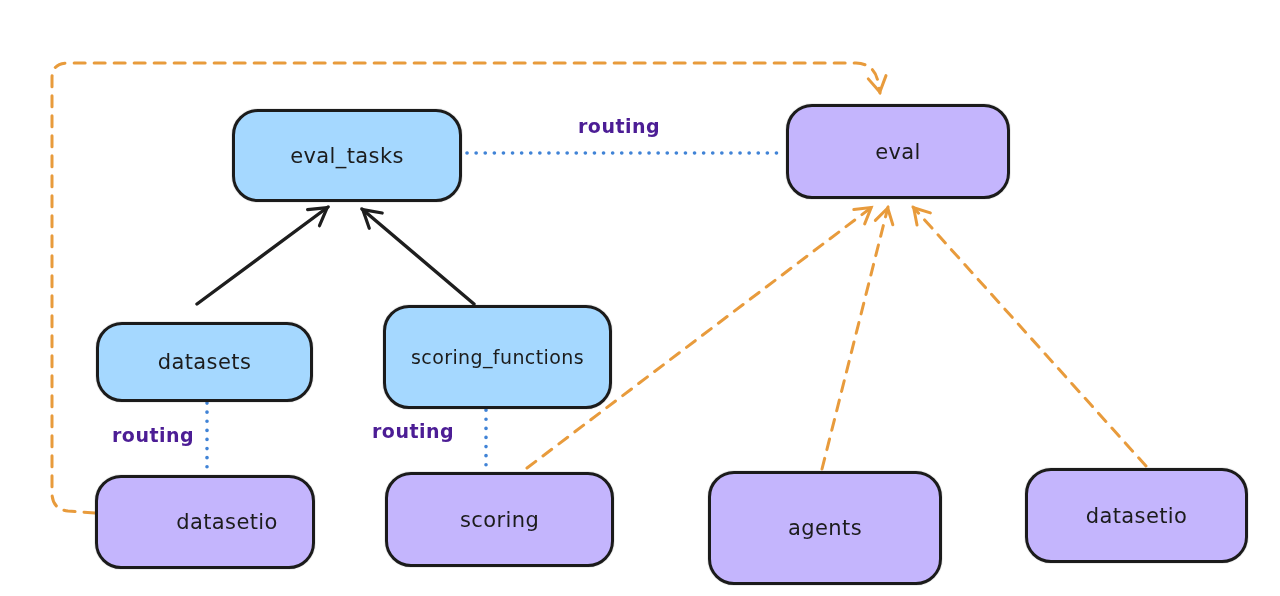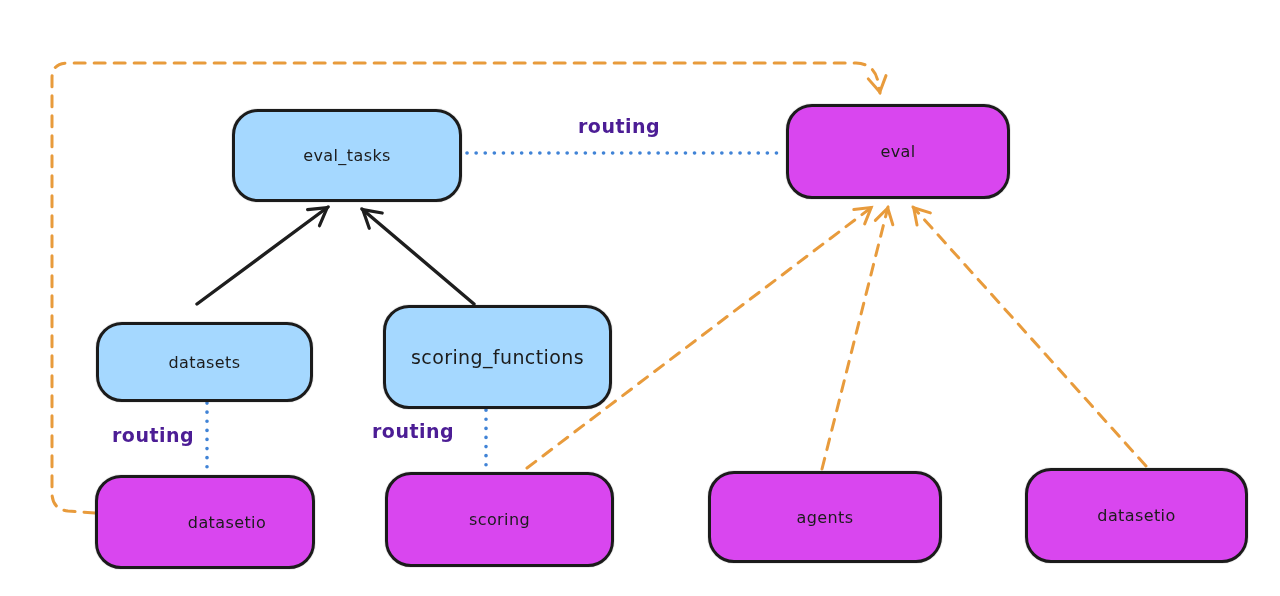--- a/index.html
+++ b/index.html
@@ -18,35 +18,35 @@
     pointer-events: none;
   }
   .node {
     position: absolute;
     box-sizing: border-box;
     border: 3px solid #1b1b1b;
     border-radius: 26px;
     display: flex;
     align-items: center;
     justify-content: center;
-    font-size: 16px;
+    font-size: 21px;
     letter-spacing: 0.4px;
     color: #1c1c1c;
     box-shadow: 0 0 0 1px rgba(27,27,27,0.08);
   }
   .node.blue  { background: #a5d8ff; }
-  .node.green { background: #d946ef; }
+  .node.green { background: #c4b5fd; }
 
   .node-eval_tasks        { left: 232px; top: 109px; width: 230px; height: 93px; }
   .node-eval              { left: 786px; top: 104px; width: 224px; height: 95px; }
   .node-datasets          { left:  96px; top: 322px; width: 217px; height: 80px; }
   .node-scoring_functions { left: 383px; top: 305px; width: 229px; height: 104px; font-size: 19px; }
   .node-datasetio         { left:  95px; top: 475px; width: 220px; height: 94px; padding-left: 44px; }
   .node-scoring           { left: 385px; top: 472px; width: 229px; height: 95px; }
-  .node-agents            { left: 708px; top: 471px; width: 234px; height: 92px; }
+  .node-agents            { left: 708px; top: 471px; width: 234px; height: 114px; }
   .node-inference         { left: 1025px; top: 468px; width: 223px; height: 95px; }
 
   .edge-label {
     position: absolute;
     color: #4c1d95;
     font-size: 19px;
     font-weight: bold;
     letter-spacing: 0.5px;
     white-space: nowrap;
   }

